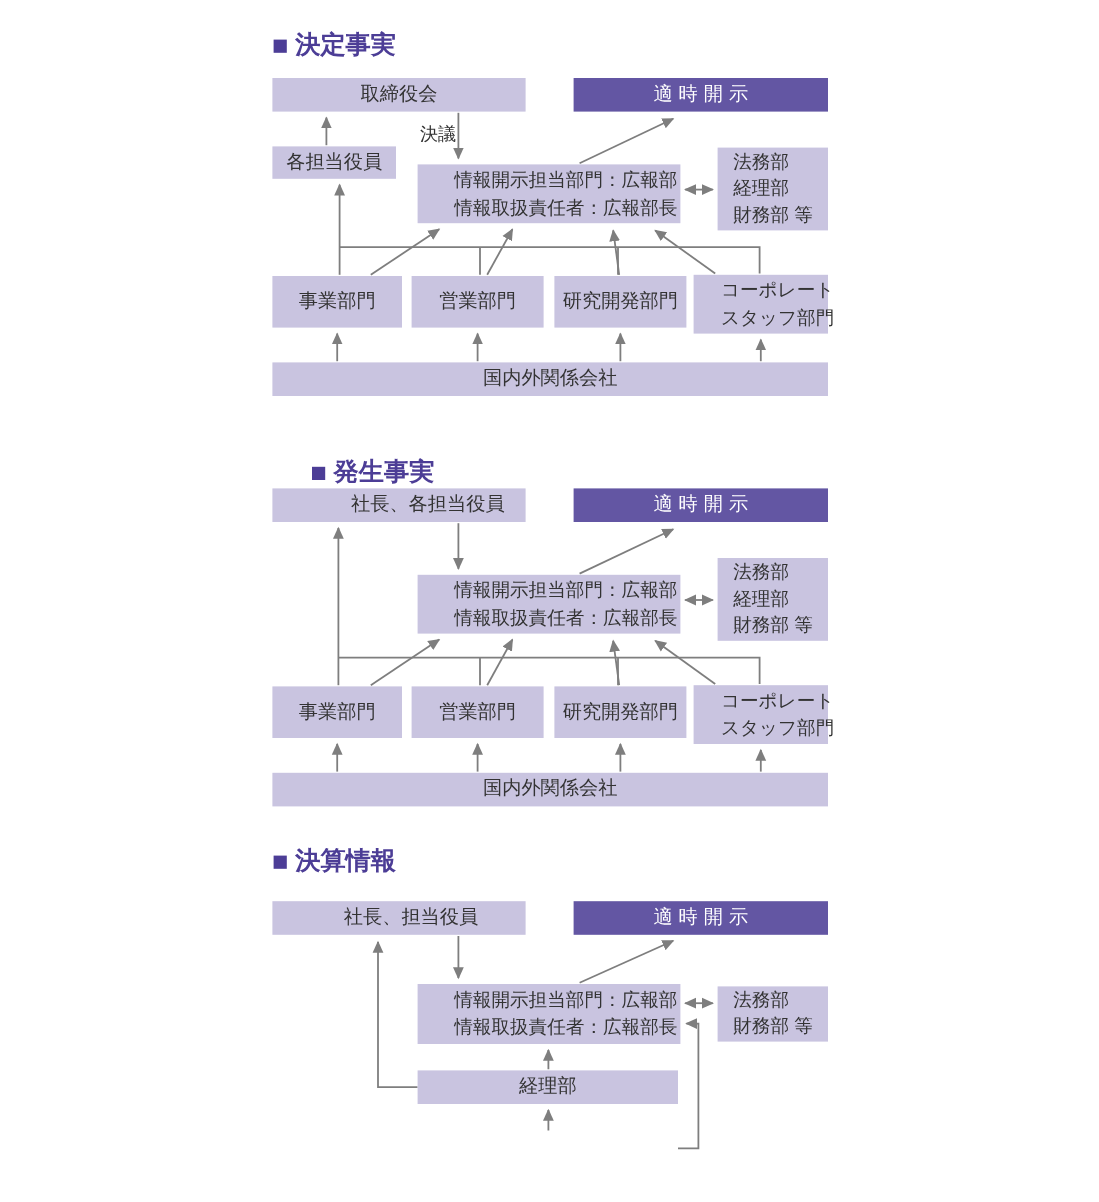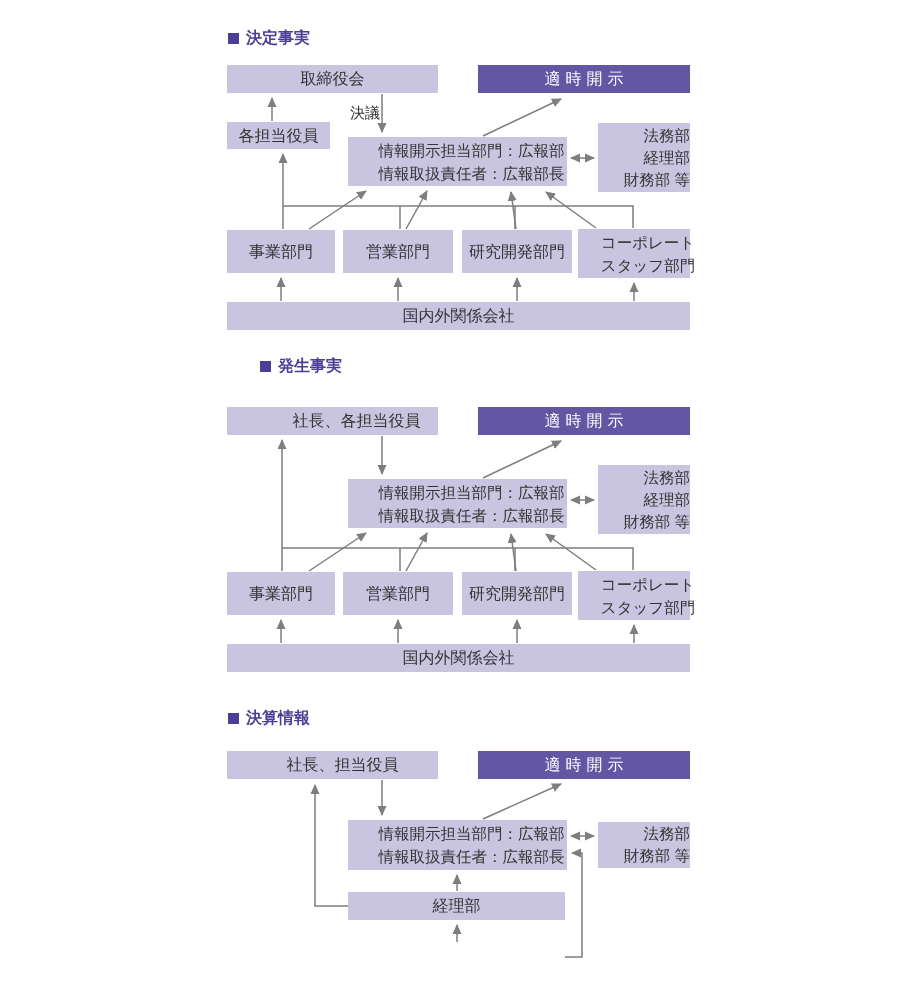--- a/index.html
+++ b/index.html
@@ -12,30 +12,30 @@
     --bg:#ffffff;
   }
   html,body{margin:0;padding:0;background:var(--bg);}
   .canvas{
     position:relative;width:916px;height:1002px;background:var(--bg);
     font-family:"Liberation Sans","DejaVu Sans",sans-serif;color:var(--text);
     overflow:hidden;
   }
   .heading{
     position:absolute;display:flex;align-items:center;gap:7px;
-    color:var(--heading);font-size:16px;font-weight:bold;line-height:20px;
+    color:var(--heading);font-size:21px;font-weight:bold;line-height:20px;
   }
   .heading .sq{width:11px;height:11px;background:var(--heading);flex:0 0 auto;}
   .box{
     position:absolute;background:var(--box-light);box-sizing:border-box;
     display:flex;flex-direction:column;align-items:center;justify-content:center;
     font-size:16px;line-height:22px;z-index:2;white-space:nowrap;
   }
   .box.twoline{font-size:15.5px;line-height:23px;padding-left:28px;}
-  .box.leftcol{align-items:flex-end;padding-left:13px;font-size:15.5px;line-height:22px;}
+  .box.leftcol{align-items:flex-start;padding-left:13px;font-size:15.5px;line-height:22px;}
   .box.dark{background:var(--box-dark);color:var(--text-on-dark);}
   .box.dark .ln{letter-spacing:5px;margin-right:-5px;}
   .conn-label{
     position:absolute;font-size:15px;color:var(--text);z-index:2;
     width:36px;text-align:right;line-height:18px;
   }
   svg.arrows{position:absolute;left:0;top:0;z-index:1;}
   .ar{stroke:var(--line);stroke-width:1.5;fill:none;}
   marker path{fill:var(--line);stroke:none;}
 </style>
@@ -78,21 +78,21 @@
     <span class="ln">研究開発部門</span>
   </div>
   <div class="box twoline" style="left:578px;top:229px;width:112px;height:49px;">
     <span class="ln">コーポレート</span>
     <span class="ln">スタッフ部門</span>
   </div>
   <div class="box" style="left:227px;top:302px;width:463px;height:28px;">
     <span class="ln">国内外関係会社</span>
   </div>
 
-  <div class="heading" style="left:228px;top:356px;padding-left:32px;">
+  <div class="heading" style="left:228px;top:384px;padding-left:32px;">
     <span class="sq"></span>
     <span>発生事実</span>
   </div>
 
   <div class="box" style="left:227px;top:407px;width:211px;height:28px;padding-left:48px;">
     <span class="ln">社長、各担当役員</span>
   </div>
   <div class="box dark" style="left:478px;top:407px;width:212px;height:28px;">
     <span class="ln">適時開示</span>
   </div>

